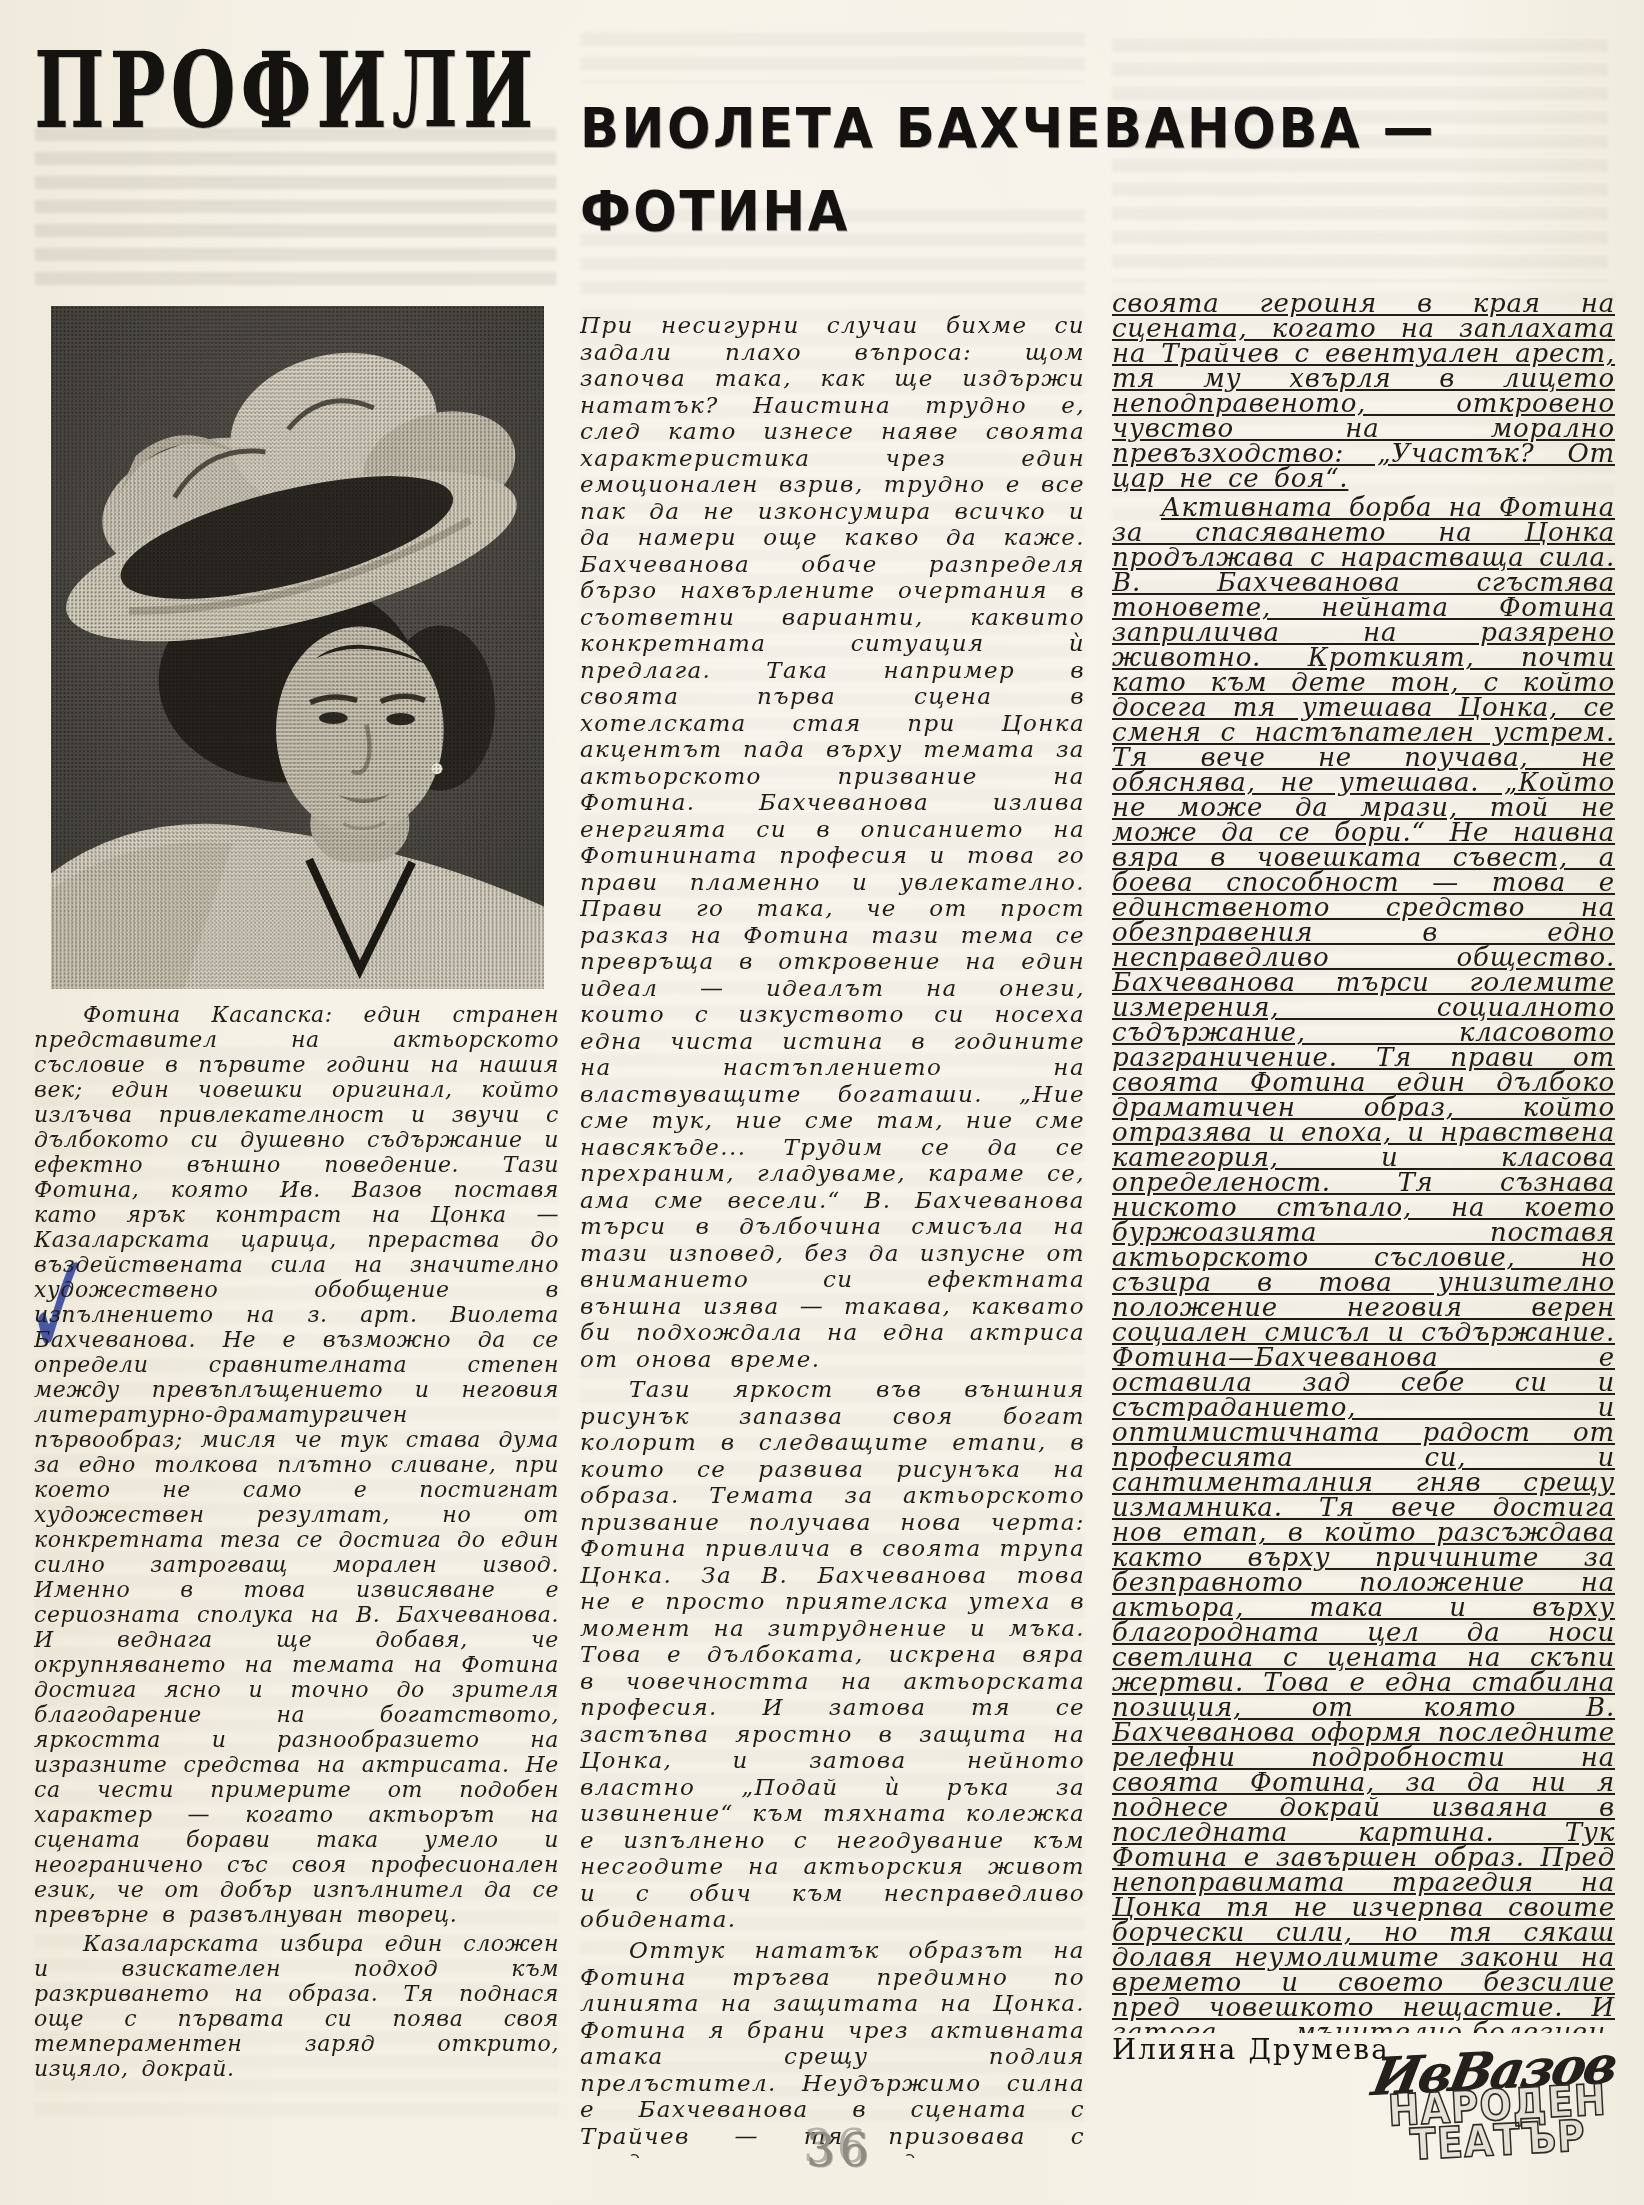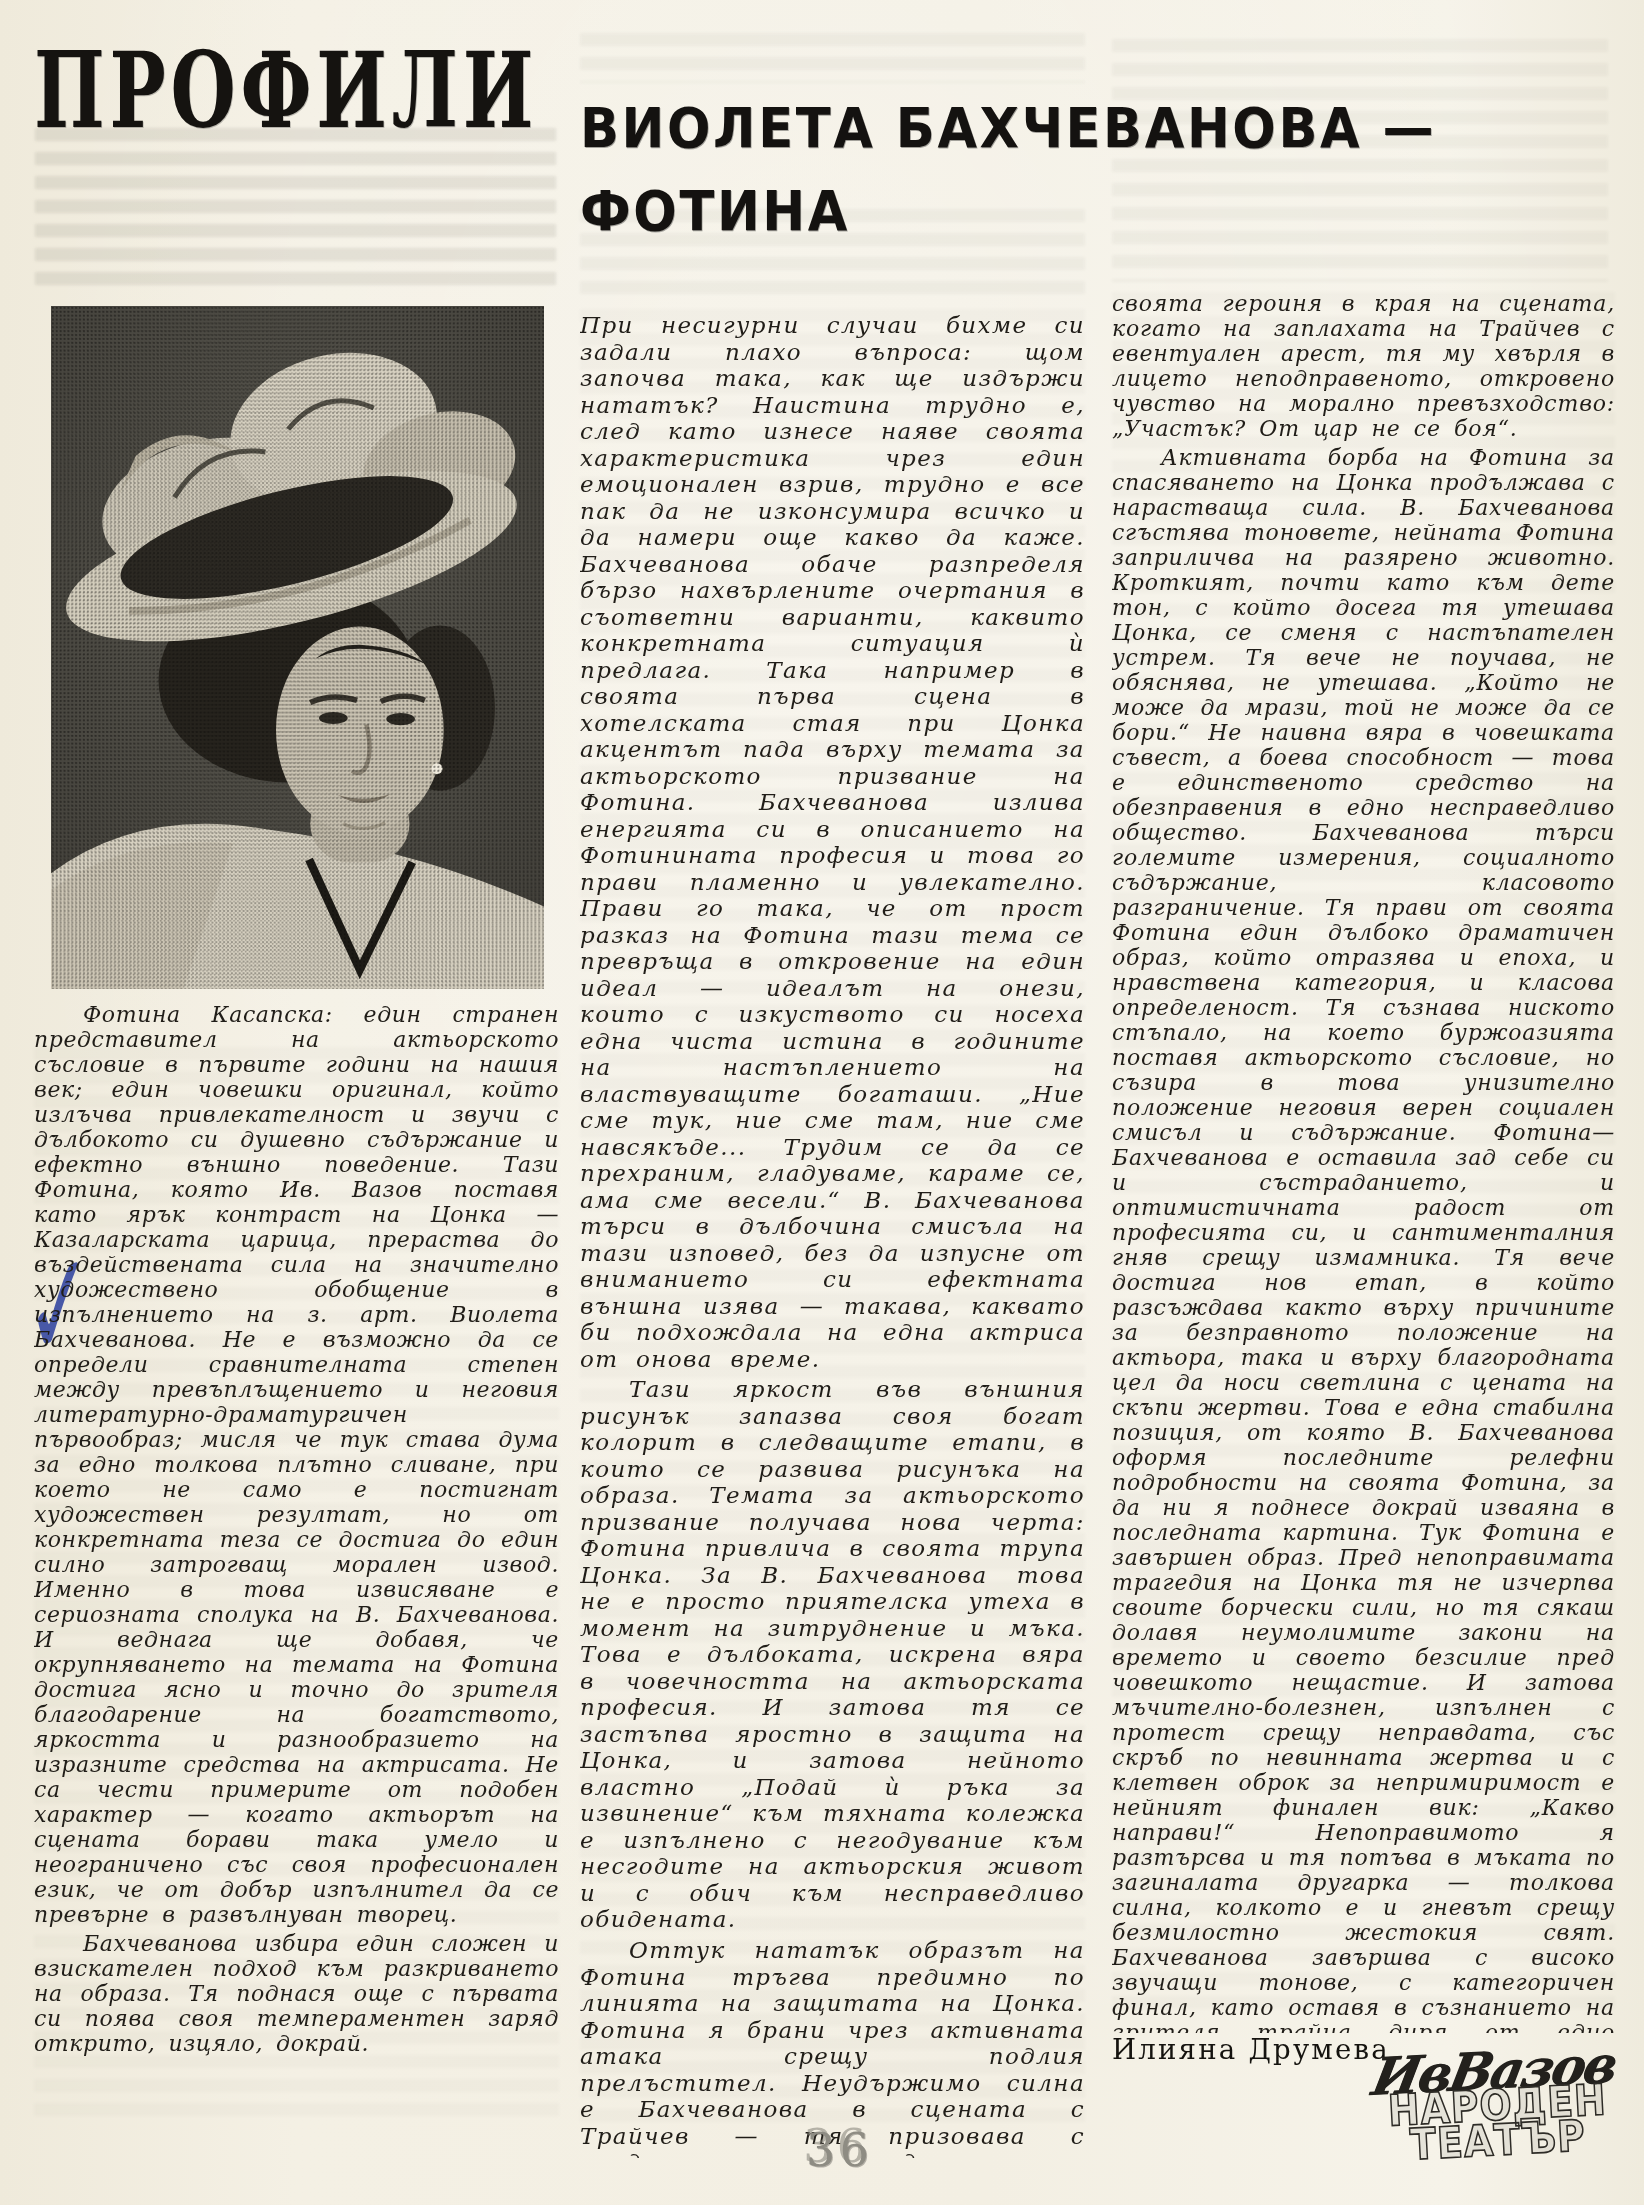--- a/index.html
+++ b/index.html
@@ -47,21 +47,21 @@
   .photo svg{display:block; width:100%; height:100%;}
 
   .col{
     position:absolute; text-align:justify; overflow:hidden;
     font-style:italic; color:#201d18;
   }
   .col p{margin:0 0 4.4px 0; text-indent:49px;}
   .col p.noindent{text-indent:0;}
   .col-left  {left:34px;  top:1002px; width:525px;  height:1083px; font-size:22px; line-height:25px; word-spacing:5.5px; letter-spacing:0.6px;}
   .col-mid   {left:580px; top:312px; width:505px;  height:1846px; font-size:23px; line-height:26.5px; word-spacing:8.8px; letter-spacing:1.4px;}
-  .col-right {left:1112px; top:291px; width:503px;  height:1742px; font-size:22px; line-height:25px; word-spacing:5.5px; letter-spacing:0.8px;}
+  .col-right {left:1112px; top:291px; width:503px;  height:1742px; font-size:26px; line-height:25px; word-spacing:5.5px; letter-spacing:0.8px;text-decoration:underline;}
 
   .author-line{
     position:absolute; left:1112px; top:2033px; width:503px;
     text-align:left; padding-right:53px; box-sizing:border-box;
     font-family:"DejaVu Serif", serif; font-weight:normal; font-size:27.6px;
     letter-spacing:2.2px; color:#15130f;
   }
   .page-number{
     position:absolute; left:806px; top:2123px;
     font-family:"DejaVu Serif", serif; font-size:46px; letter-spacing:4.4px;
@@ -158,21 +158,21 @@
         <circle cx="3" cy="3" r="1.7" fill="rgba(20,18,14,.30)"></circle>
       </pattern>
       <rect width="894" height="1240" fill="url(#ht)"></rect>
     </svg>
   </figure>
 
   <div class="margin-check">✓</div>
 
   <div class="col col-left">
     <p>Фотина Касапска: един странен представител на актьорското съсловие в първите години на нашия век; един човешки оригинал, който излъчва привлекателност и звучи с дълбокото си душевно съдържание и ефектно външно поведение. Тази Фотина, която Ив. Вазов поставя като ярък контраст на Цонка — Казаларската царица, прераства до въздействената сила на значително художествено обобщение в изпълнението на з. арт. Виолета Бахчеванова. Не е възможно да се определи сравнителната степен между превъплъщението и неговия литературно-драматургичен първообраз; мисля че тук става дума за едно толкова плътно сливане, при което не само е постигнат художествен резултат, но от конкретната теза се достига до един силно затрогващ морален извод. Именно в това извисяване е сериозната сполука на В. Бахчеванова. И веднага ще добавя, че окрупняването на темата на Фотина достига ясно и точно до зрителя благодарение на богатството, яркостта и разнообразието на изразните средства на актрисата. Не са чести примерите от подобен характер — когато актьорът на сцената борави така умело и неограничено със своя професионален език, че от добър изпълнител да се превърне в развълнуван творец.</p>
-    <p>Бахчеванова избира един сложен и взискателен подход към разкриването на образа. Тя поднася още с първата си поява своя темпераментен заряд открито, изцяло, докрай.</p>
+    <p>Казаларската избира един сложен и взискателен подход към разкриването на образа. Тя поднася още с първата си поява своя темпераментен заряд открито, изцяло, докрай.</p>
   </div>
 
   <div class="col col-mid">
     <p class="noindent">При несигурни случаи бихме си задали плахо въпроса: щом започва така, как ще издържи нататък? Наистина трудно е, след като изнесе наяве своята характеристика чрез един емоционален взрив, трудно е все пак да не изконсумира всичко и да намери още какво да каже. Бахчеванова обаче разпределя бързо нахвърлените очертания в съответни варианти, каквито конкретната ситуация ѝ предлага. Така например в своята първа сцена в хотелската стая при Цонка акцентът пада върху темата за актьорското призвание на Фотина. Бахчеванова излива енергията си в описанието на Фотинината професия и това го прави пламенно и увлекателно. Прави го така, че от прост разказ на Фотина тази тема се превръща в откровение на един идеал — идеалът на онези, които с изкуството си носеха една чиста истина в годините на настъплението на властвуващите богаташи. „Ние сме тук, ние сме там, ние сме навсякъде... Трудим се да се прехраним, гладуваме, караме се, ама сме весели.“ В. Бахчеванова търси в дълбочина смисъла на тази изповед, без да изпусне от вниманието си ефектната външна изява — такава, каквато би подхождала на една актриса от онова време.</p>
     <p>Тази яркост във външния рисунък запазва своя богат колорит в следващите етапи, в които се развива рисунъка на образа. Темата за актьорското призвание получава нова черта: Фотина привлича в своята трупа Цонка. За В. Бахчеванова това не е просто приятелска утеха в момент на зитруднение и мъка. Това е дълбоката, искрена вяра в човечността на актьорската професия. И затова тя се застъпва яростно в защита на Цонка, и затова нейното властно „Подай ѝ ръка за извинение“ към тяхната колежка е изпълнено с негодувание към несгодите на актьорския живот и с обич към несправедливо обидената.</p>
     <p>Оттук нататък образът на Фотина тръгва предимно по линията на защитата на Цонка. Фотина я брани чрез активната атака срещу подлия прелъстител. Неудържимо силна е Бахчеванова в сцената с Трайчев — тя призовава с въздържано достоинство неговата съвест. Но убеждението, че това е безполезно и безмилостната атака срещу него стават мигновено бързо, без колебание. Сега Фотина забравя всякакво приличие, тя е вън от себе си, и то не под влиянието на афекта, а с пълното и трезво съзнание, че този мъж заслужава само такова отношение. Бахчеванова довежда до кулминация</p>
   </div>
 
   <div class="col col-right">
     <p class="noindent">своята героиня в края на сцената, когато на заплахата на Трайчев с евентуален арест, тя му хвърля в лицето неподправеното, откровено чувство на морално превъзходство: „Участък? От цар не се боя“.</p>

